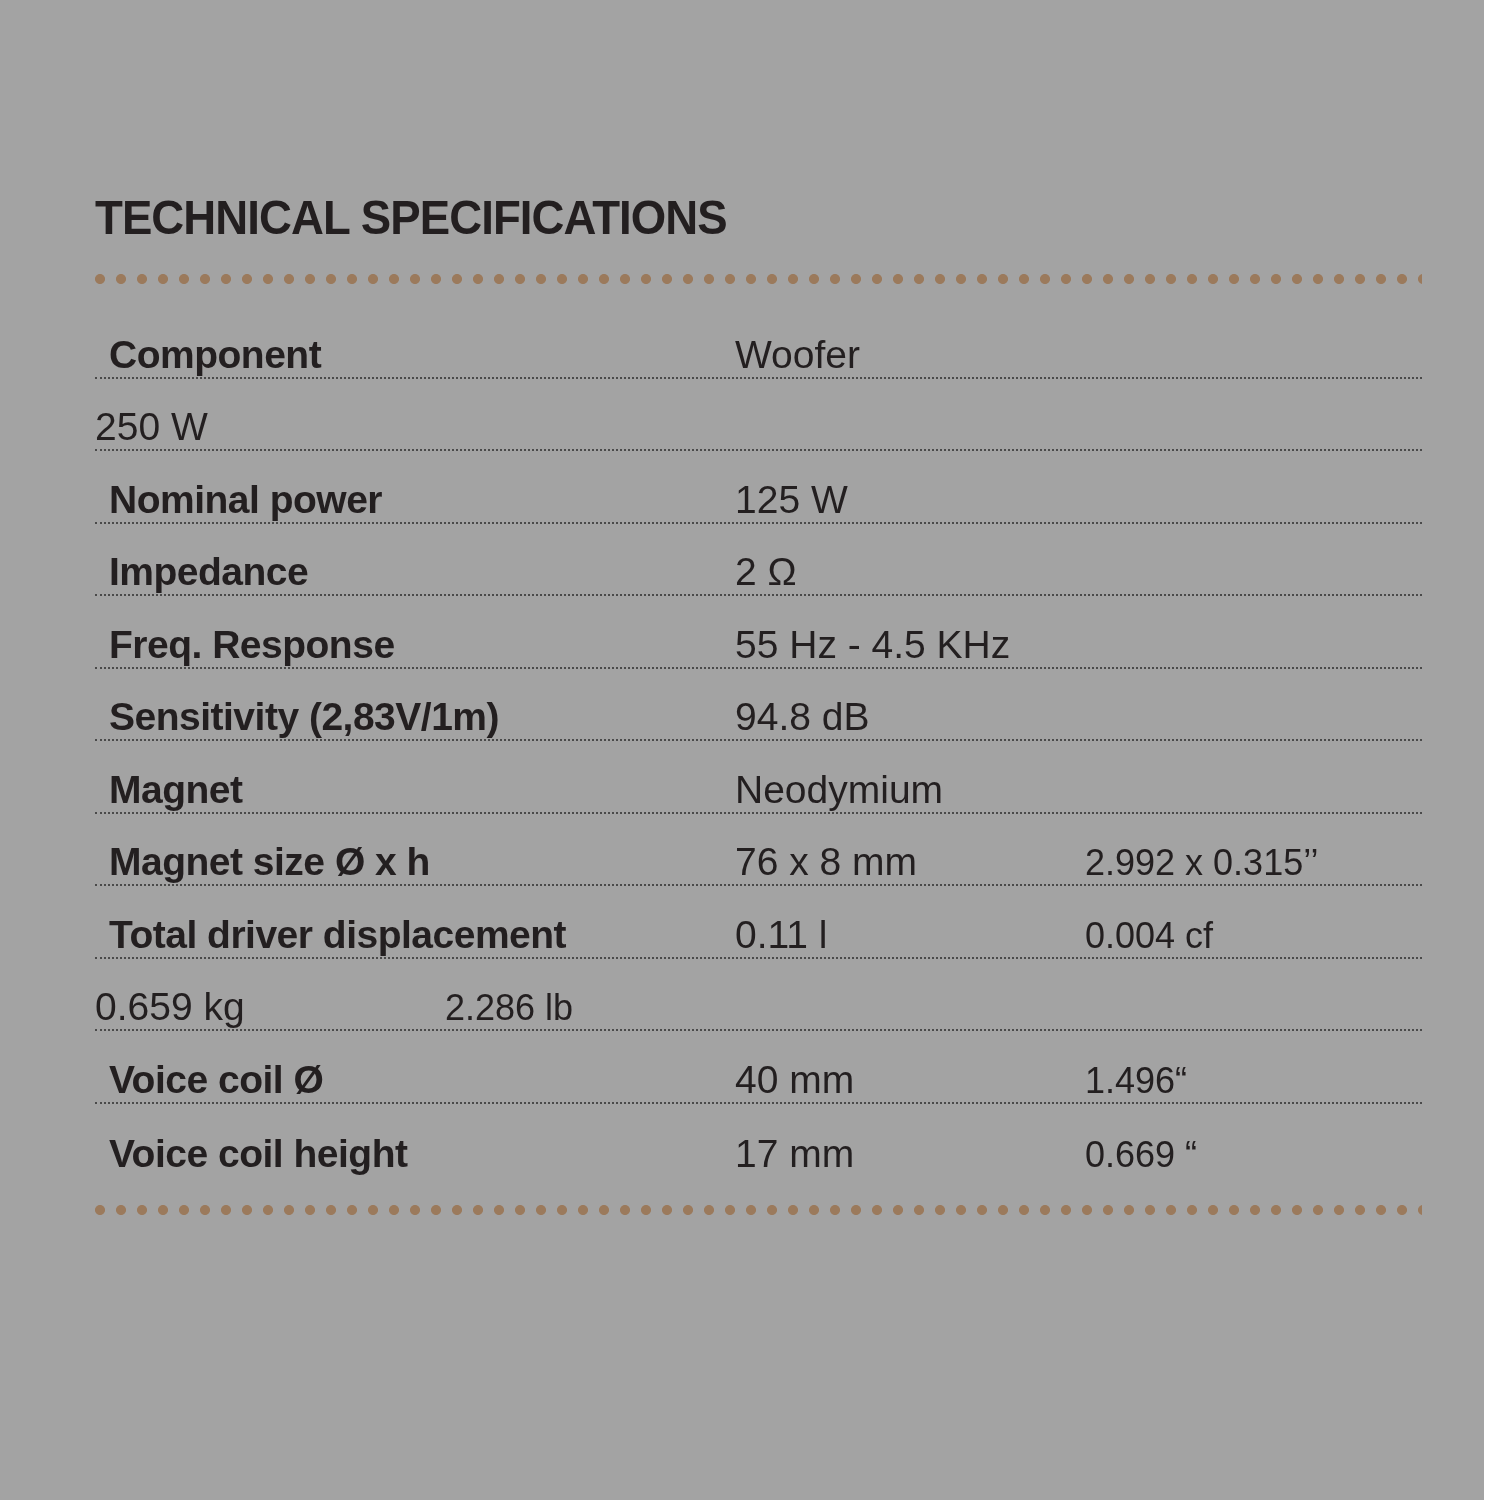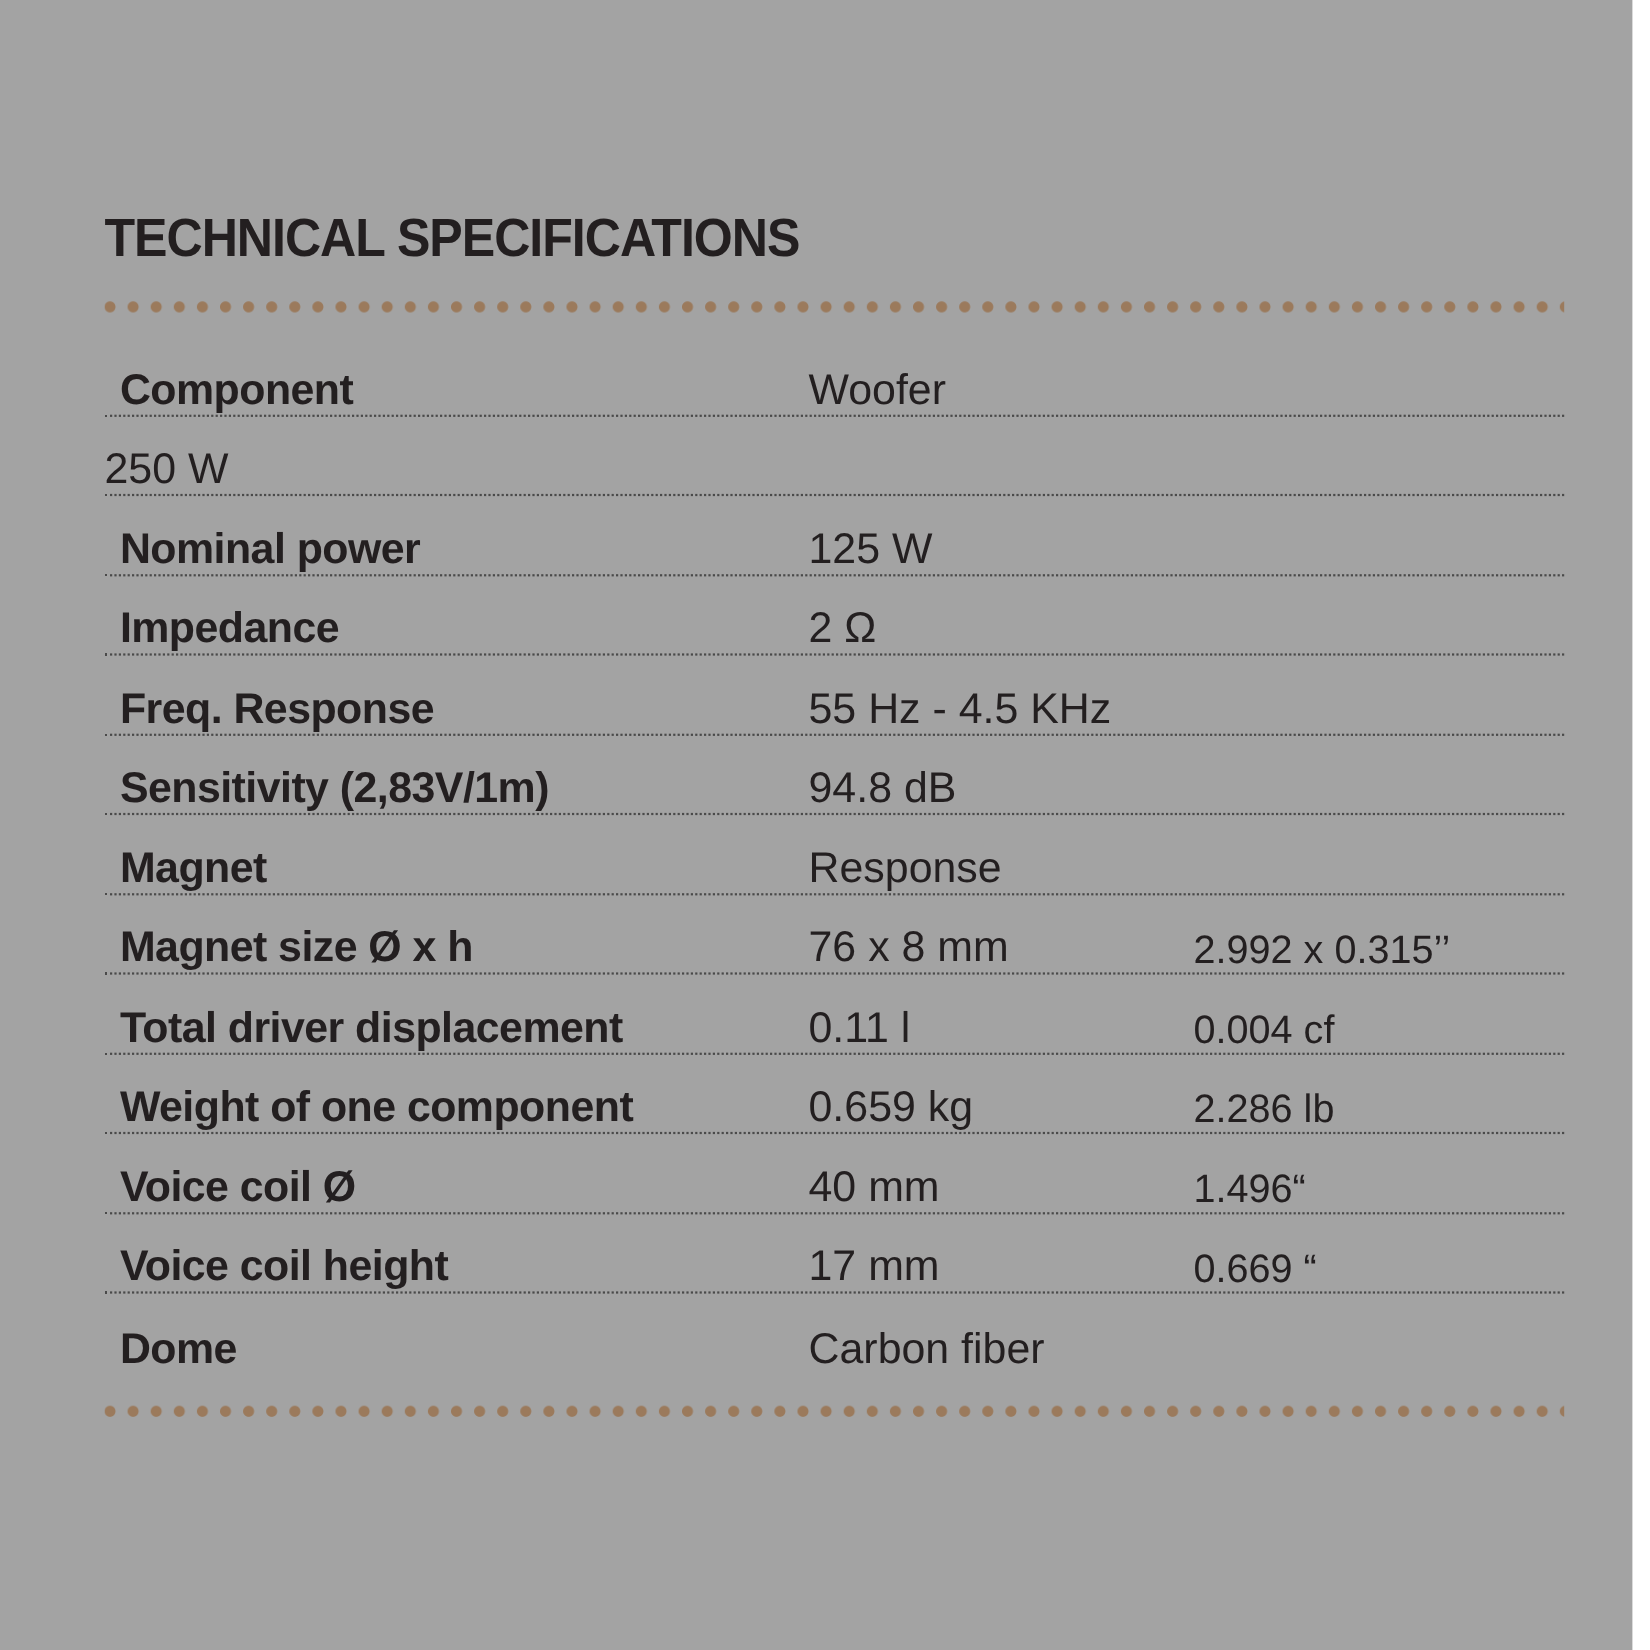--- a/index.html
+++ b/index.html
@@ -124,58 +124,52 @@
       </div>
 
       <div class="row">
         <div class="cell label">Sensitivity (2,83V/1m)</div>
         <div class="cell value">94.8 dB</div>
         <div class="cell value2"></div>
       </div>
 
       <div class="row">
         <div class="cell label">Magnet</div>
-        <div class="cell value">Response</div>
+        <div class="cell value">Neodymium</div>
         <div class="cell value2"></div>
       </div>
 
       <div class="row">
         <div class="cell label">Magnet size Ø x h</div>
         <div class="cell value">76 x 8 mm</div>
         <div class="cell value2">2.992 x 0.315’’</div>
       </div>
 
       <div class="row">
         <div class="cell label">Total driver displacement</div>
         <div class="cell value">0.11 l</div>
         <div class="cell value2">0.004 cf</div>
       </div>
 
       <div class="row">
-        <div class="cell label">Weight of one component</div>
         <div class="cell value">0.659 kg</div>
         <div class="cell value2">2.286 lb</div>
       </div>
 
       <div class="row">
         <div class="cell label">Voice coil Ø</div>
         <div class="cell value">40 mm</div>
         <div class="cell value2">1.496“</div>
       </div>
 
       <div class="row">
         <div class="cell label">Voice coil height</div>
         <div class="cell value">17 mm</div>
         <div class="cell value2">0.669 “</div>
       </div>
 
-      <div class="row">
-        <div class="cell label">Dome</div>
-        <div class="cell value">Carbon fiber</div>
-        <div class="cell value2"></div>
-      </div>
 
     </div>
 
     <div class="dot-rule bottom"></div>
 
   </div>
 </div>
 
 </body></html>

